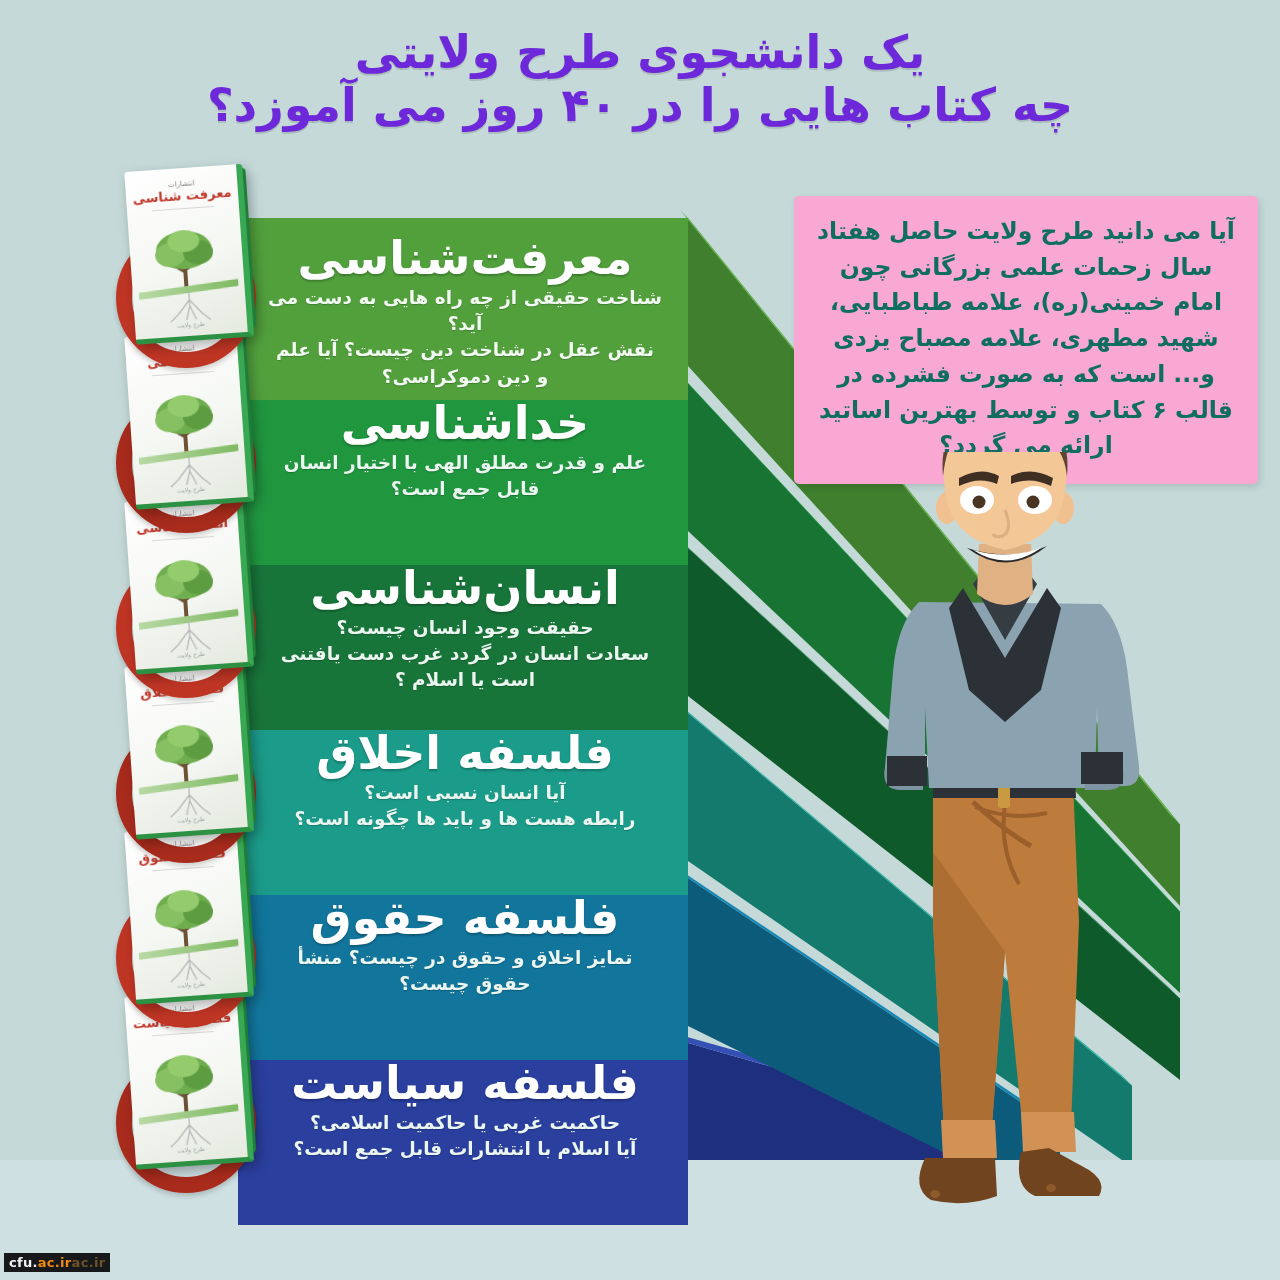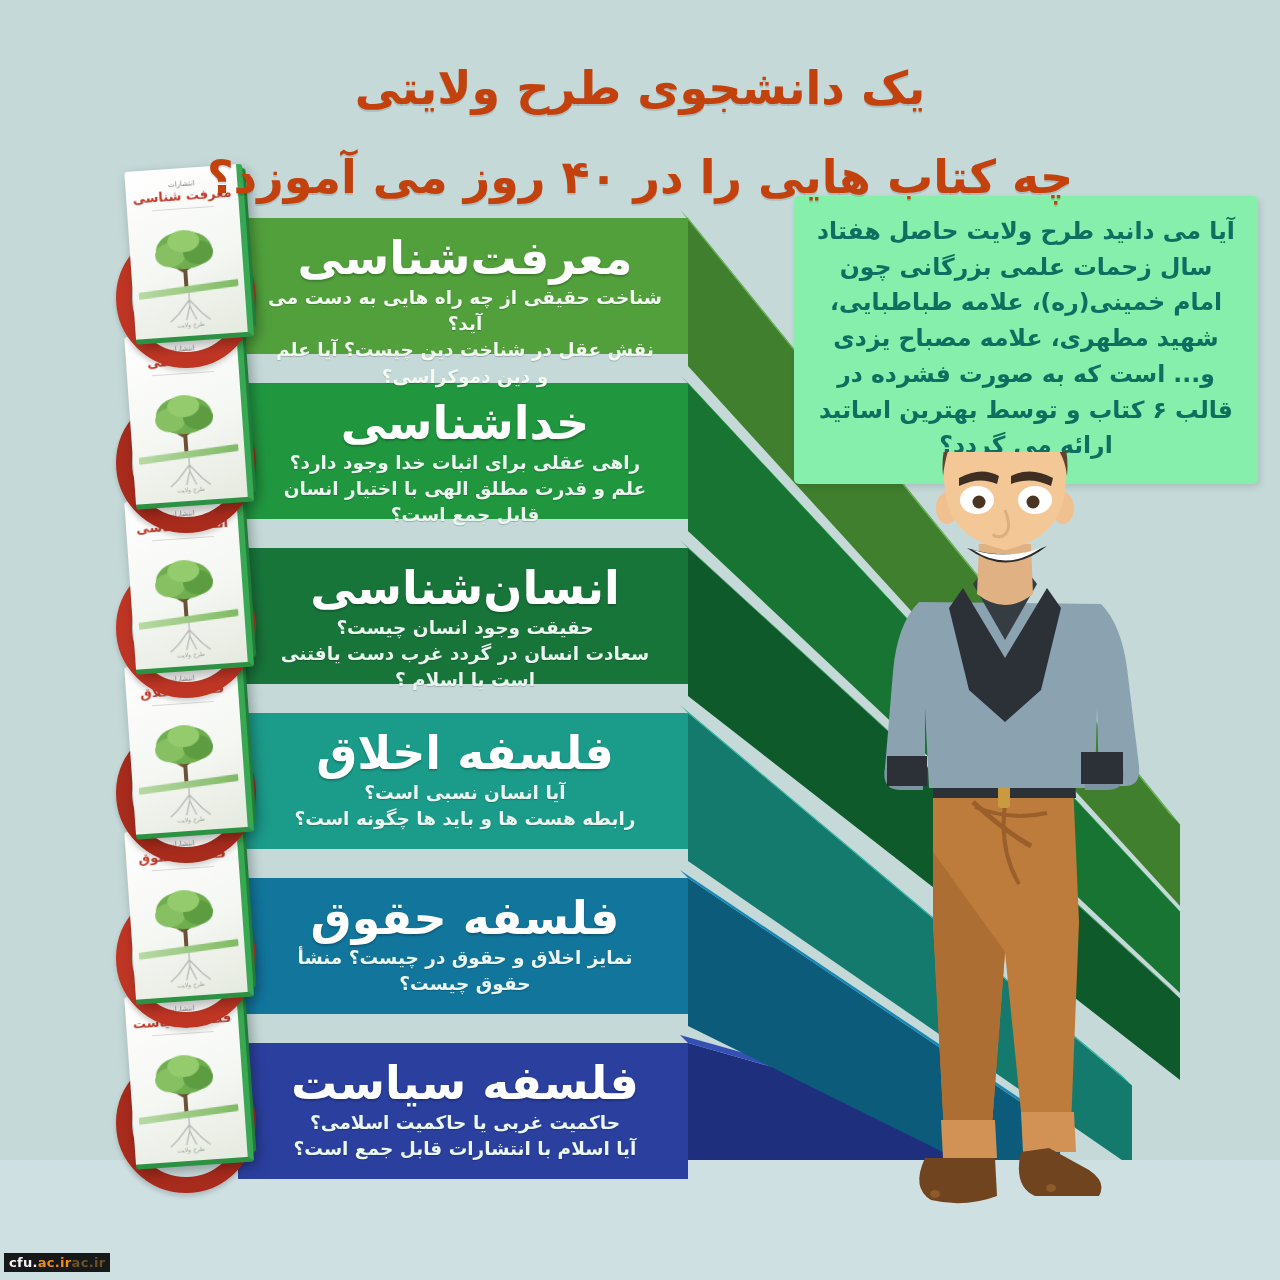--- a/index.html
+++ b/index.html
@@ -10,46 +10,45 @@
     font-family:"DejaVu Sans","Liberation Sans",sans-serif;
   }
   #stage{position:absolute;inset:0;width:1280px;height:1280px;overflow:hidden;}
 
   
   .title-wrap{
     position:absolute;top:26px;left:0;width:1280px;text-align:center;
     z-index:40;
   }
   .title-line{
-    color:#c2410c;font-weight:bold;letter-spacing:-0.5px;
+    color:#6d28d9;font-weight:bold;letter-spacing:-0.5px;
     text-shadow:0 2px 0 rgba(0,0,0,.13);
     line-height:1.16;
-    margin-top:36px;
   }
   .title-line.l1{font-size:46px;}
   .title-line.l2{font-size:46px;}
 
   
   .info-box{
     position:absolute;top:196px;right:22px;width:420px;
-    background:#86efac;border-radius:5px;
+    background:#f9a8d4;border-radius:5px;
     padding:18px 22px 20px 22px;
     box-shadow:2px 3px 7px rgba(0,0,0,.12);
     z-index:12;
   }
   .info-box p{
     margin:0;color:#0f6e5f;font-weight:bold;font-size:23.5px;
     line-height:1.52;text-align:center;
   }
 
   
   #bands{position:absolute;left:0;top:0;width:1280px;height:1280px;z-index:10;}
 
   .band{
-    position:absolute;left:238px;width:450px;height:136px;
+    position:absolute;left:238px;width:450px;height:182px;
     box-sizing:border-box;
     padding:10px 26px 0 30px;
     text-align:center;
     z-index:14;
   }
   .band .b-title{
     font-size:46px;font-weight:bold;color:#ffffff;
     line-height:1.06;margin:6px 0 2px 0;
     text-shadow:0 2px 2px rgba(0,0,0,.22);
   }
@@ -190,21 +189,20 @@
         <div class="bk-ground"></div>
         <svg class="bk-roots" viewBox="0 0 68 30">
           <path d="M34 0 L34 14 M34 8 L22 22 M34 8 L46 22 M34 14 L30 28 M34 14 L40 28 M22 22 L14 29 M46 22 L54 29" stroke="#b9b9b9" stroke-width="1.3" fill="none"></path>
         </svg>
         <div class="bk-foot">طرح ولایت</div>
       </div>
     </div>
       </div>
       <div class="band" style="top: 383px; background: rgb(32, 150, 63); z-index: 19;">
         <div class="b-title">خداشناسی</div>
-     <div class="b-sub">راهی عقلی برای اثبات خدا وجود دارد؟</div>
      <div class="b-sub">علم و قدرت مطلق الهی با اختیار انسان قابل جمع است؟</div>
       </div>
       <div class="bookgrp" style="top: 331px; z-index: 25;">
     <div class="ring rd2"></div>
     <div class="book">
       <div class="bk-spine"></div>
       <div class="bk-cover">
         <div class="bk-head">انتشارات</div>
         <div class="bk-ttl">خداشناسی</div>
         <div class="bk-line"></div>

